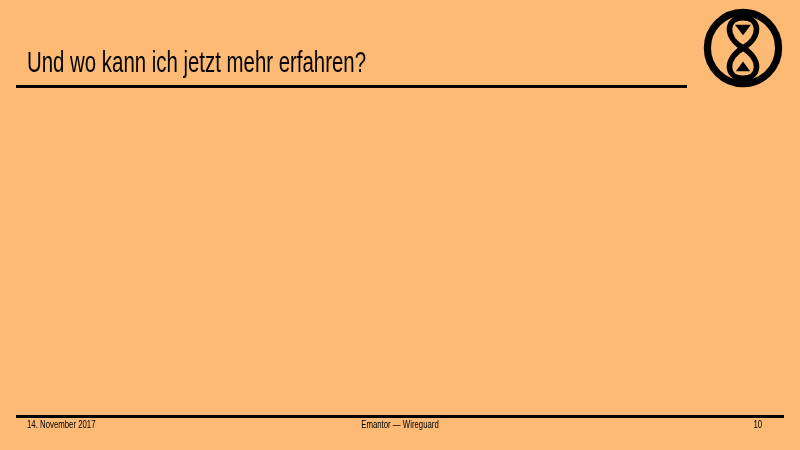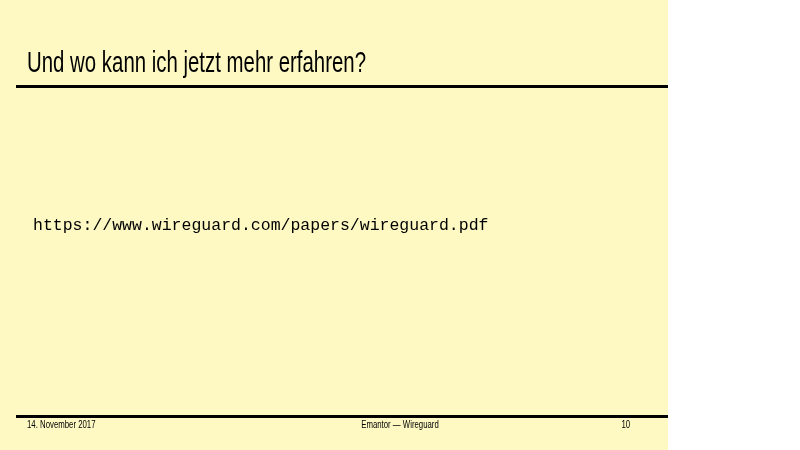--- a/index.html
+++ b/index.html
@@ -2,23 +2,23 @@
 <html><head>
 <meta charset="utf-8">
 <style>
   html, body {
     margin: 0;
     padding: 0;
     background: #ffffff;
   }
   .slide {
     position: relative;
-    width: 668px;
+    width: 800px;
     height: 450px;
-    background: #fef9c3;
+    background: #fdba74;
     overflow: hidden;
     font-family: "Liberation Sans", sans-serif;
     color: #000000;
   }
   .title {
     position: absolute;
     left: 27px;
     top: 47px;
     font-size: 30px;
     line-height: 1;
@@ -103,21 +103,20 @@
 
   <div class="logo">
     <svg viewBox="0 0 100 100" width="80" height="80" aria-hidden="true">
       <circle cx="50" cy="50" r="44.5" fill="none" stroke="#000000" stroke-width="9"></circle>
       <path d="M50 50 C 26 36, 29 12, 50 12 C 71 12, 74 36, 50 50 C 26 64, 29 88, 50 88 C 71 88, 74 64, 50 50 Z" fill="none" stroke="#000000" stroke-width="7" stroke-linejoin="round"></path>
       <path d="M40 21 L60 21 L50 34 Z" fill="#000000"></path>
       <path d="M41 79 L59 79 L50 67 Z" fill="#000000"></path>
     </svg>
   </div>
 
-  <a class="url">https://www.wireguard.com/papers/wireguard.pdf</a>
 
   <div class="footer-rule"></div>
 
   <span class="footer-date">14. November 2017</span>
 
   <span class="footer-center">Emantor — Wireguard</span>
 
   <span class="footer-page">10</span>
 
 </div>

